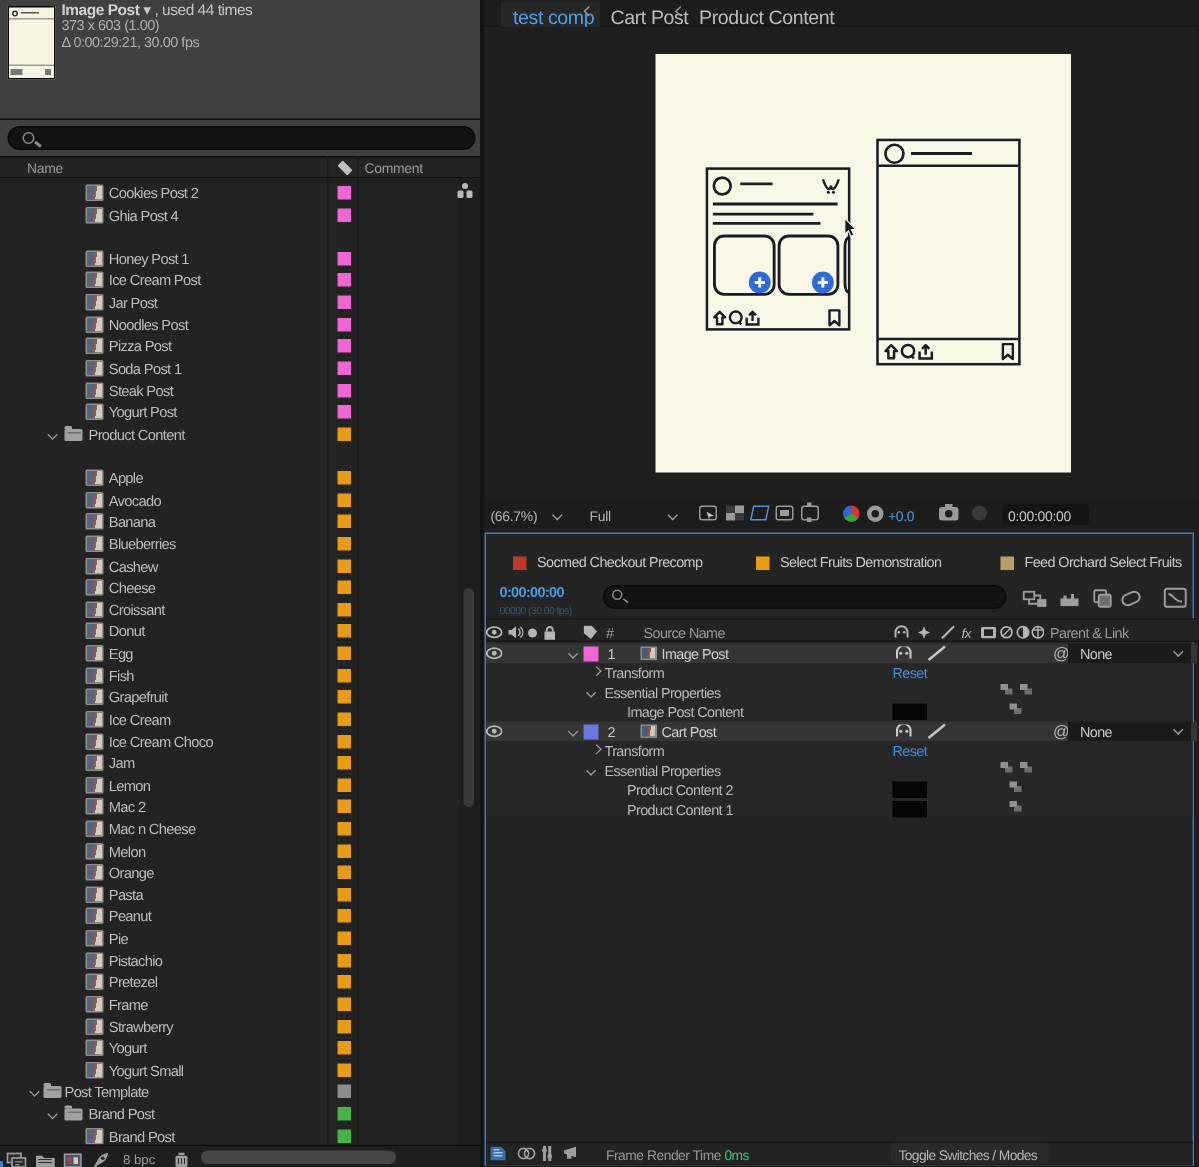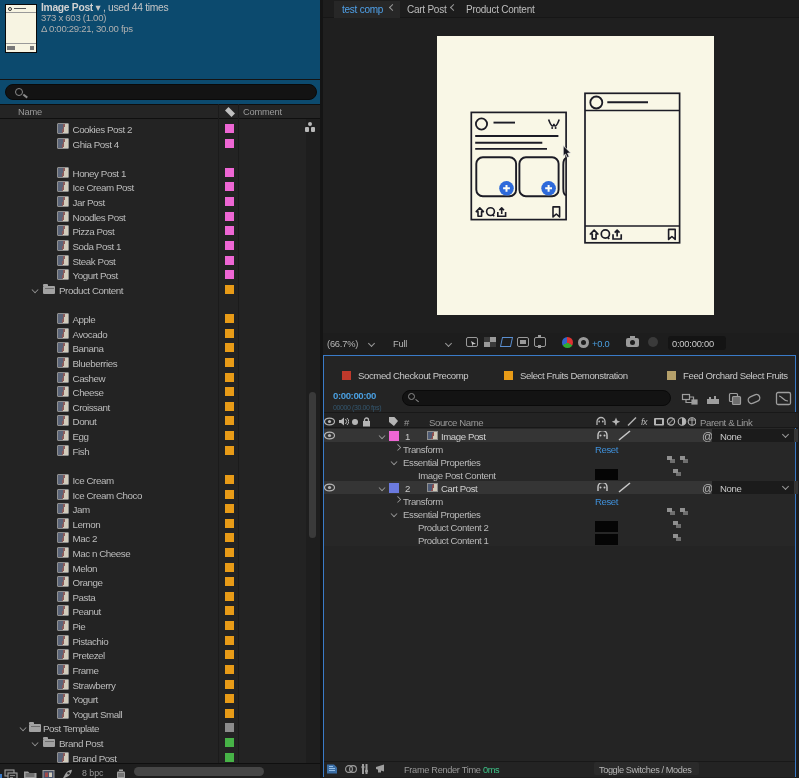--- a/index.html
+++ b/index.html
@@ -1,20 +1,20 @@
 <!DOCTYPE html>
 <html><head>
 <meta charset="utf-8">
 <style>
 * { margin:0; padding:0; box-sizing:border-box; }
 html,body { width:799px; height:778px; background:#1d1d1d; overflow:hidden; }
 body { font-family:"Liberation Sans", sans-serif; color:#bdbdbd; position:relative; }
 span,div { position:absolute; }
 
-#proj { left:0; top:0; width:320px; height:778px; background:#0c4a6e; }
+#proj { left:0; top:0; width:320px; height:778px; background:#404040; }
 #divider { left:320px; top:0; width:3px; height:778px; background:#141414; }
 #thumb { left:5px; top:4px; width:32px; height:49px; background:#f7f4e2; border:1px solid #090909; }
 #projinfo { left:41px; top:3px; font-size:10.3px; letter-spacing:-0.3px; color:#c6c6c6; line-height:10.3px; position:absolute; }
 #projinfo div { position:static; }
 #projinfo .l2 { font-size:9.6px; color:#b0b0b0; }
 #search { left:5px; top:84px; width:312px; height:16px; background:#131313; border:1px solid #0a0a0a; border-radius:8px; }
 #colhead { left:0; top:104px; width:320px; height:15px; border-top:1px solid #0f0f0f; border-bottom:1px solid #0f0f0f; background:#242424; font-size:9.3px; letter-spacing:-0.2px; color:#9a9a9a; }
 #rows { left:0; top:119px; width:320px; height:644px; overflow:hidden; background:#232323; }
 .prow { position:absolute; z-index:1; left:0; width:320px; height:15px; font-size:9.8px; letter-spacing:-0.45px; color:#bcbcbc; }
 .prow .nm { top:2.5px; white-space:nowrap; }
@@ -30,21 +30,21 @@
 .fold:after { content:""; position:absolute; left:1.5px; top:2px; width:9px; height:1.5px; background:#6e6e6e; }
 .icaret-d { width:5.5px; height:5.5px; border-left:1.6px solid #9e9e9e; border-bottom:1.6px solid #9e9e9e; transform:rotate(-45deg) scale(0.82); }
 .icaret-r { width:5.5px; height:5.5px; border-left:1.6px solid #9e9e9e; border-bottom:1.6px solid #9e9e9e; transform:rotate(-135deg) scale(0.82); }
 .chev { width:5px; height:5px; border-left:1.5px solid #999; border-bottom:1.5px solid #999; transform:rotate(45deg); }
 #projbottom { left:0; top:763px; width:320px; height:15px; background:#1e1e1e; border-top:1px solid #0f0f0f; }
 #projscroll { left:309px; top:392px; width:7px; height:146px; background:#3a3a3a; border-radius:4px; }
 .colsep { top:104px; width:1px; height:659px; background:#1b1b1b; }
 #rightstrip { left:306px; top:119px; width:14px; height:644px; background:#1e1e1e; z-index:0; }
 
 #comp { left:323px; top:0; width:476px; height:355px; background:#1f1f1f; }
-#comptabs { left:0; top:0; width:476px; height:18px; background:#1d1d1d; font-size:10px; letter-spacing:-0.25px; border-bottom:1px solid #161616; }
+#comptabs { left:0; top:0; width:476px; height:18px; background:#1d1d1d; font-size:13px; letter-spacing:-0.25px; border-bottom:1px solid #161616; }
 #viewer { left:0; top:18px; width:476px; height:315px; background:#1f1f1f; }
 #canvas { left:114px; top:18px; width:277px; height:279px; background:#f9f7e6; }
 #comptools { left:0; top:333px; width:476px; height:22px; background:#1d1d1d; font-size:9.3px; letter-spacing:-0.2px; color:#b5b5b5; }
 
 #tl { left:323px; top:355px; width:473px; height:422px; background:#242424; border:1px solid #3a7bc8; }
 #tl div { font-size:9.6px; letter-spacing:-0.4px; white-space:nowrap; }
 .tsel { background:#353535; }
 #bigtime { color:#4a9fe0; font-size:12.9px; font-weight:bold; letter-spacing:-0.1px; }
 .blk { background:#050505; width:23px; height:11px; }
 .caret-r { width:5.5px; height:5.5px; border-left:1.5px solid #9e9e9e; border-bottom:1.5px solid #9e9e9e; transform:rotate(-135deg) scale(0.8); }
@@ -181,20 +181,25 @@
         <span class="lbl org"></span>
       </div>
 <div class="prow" style="top:309px">
         <span class="itmicon" style="left:57px"></span>
         <span class="nm" style="left:72.5px">Egg</span>
         <span class="lbl org"></span>
       </div>
 <div class="prow" style="top:324px">
         <span class="itmicon" style="left:57px"></span>
         <span class="nm" style="left:72.5px">Fish</span>
+        <span class="lbl org"></span>
+      </div>
+<div class="prow" style="top:338px">
+        <span class="itmicon" style="left:57px"></span>
+        <span class="nm" style="left:72.5px">Grapefruit</span>
         <span class="lbl org"></span>
       </div>
 <div class="prow" style="top:353px">
         <span class="itmicon" style="left:57px"></span>
         <span class="nm" style="left:72.5px">Ice Cream</span>
         <span class="lbl org"></span>
       </div>
 <div class="prow" style="top:368px">
         <span class="itmicon" style="left:57px"></span>
         <span class="nm" style="left:72.5px">Ice Cream Choco</span>

